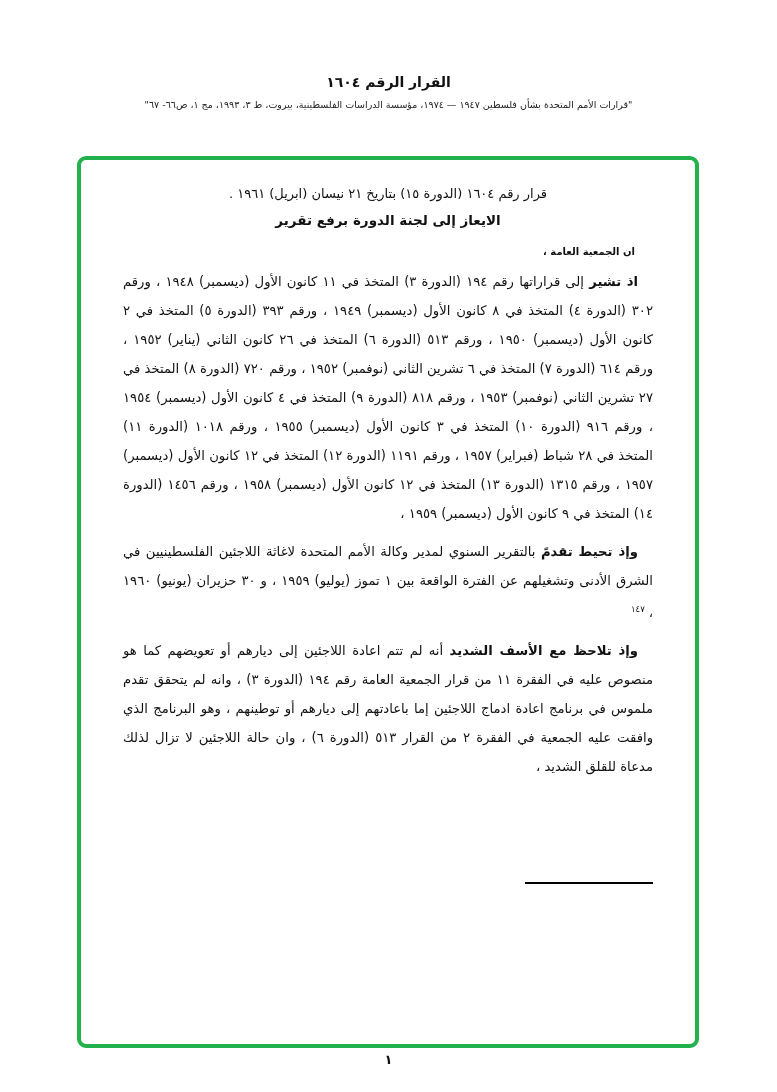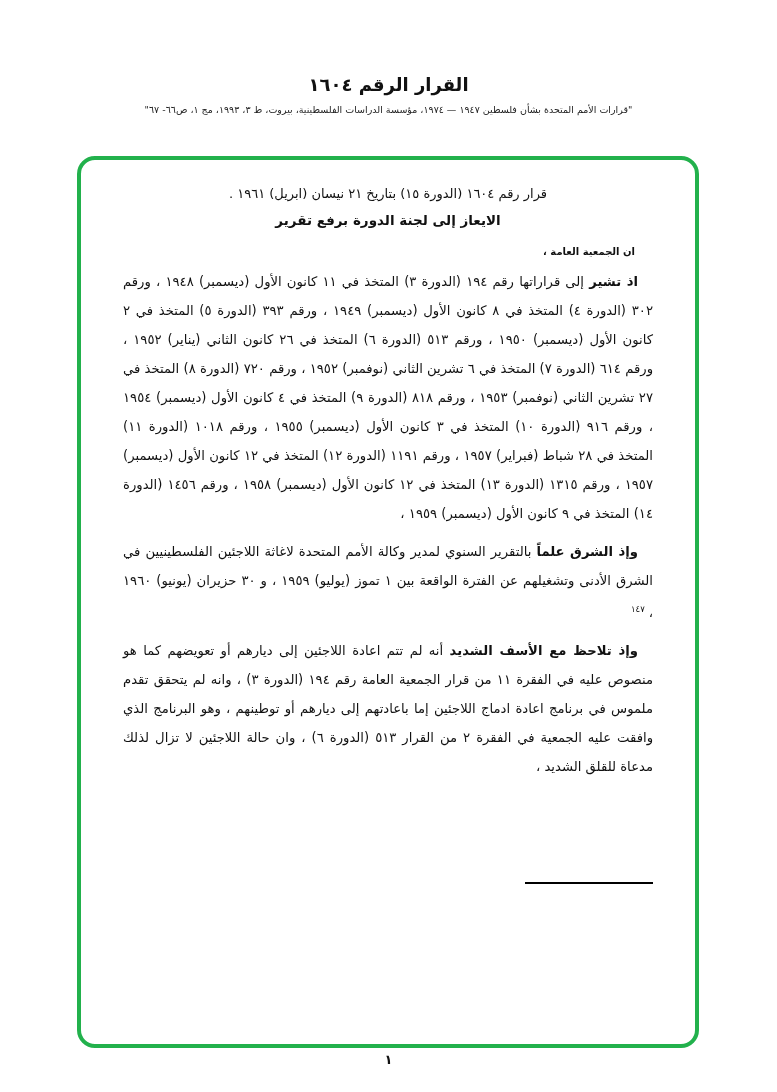--- a/index.html
+++ b/index.html
@@ -1,25 +1,25 @@
 <!DOCTYPE html>
 <html lang="ar"><head>
 <meta charset="utf-8">
 <style>
   * { margin:0; padding:0; box-sizing:border-box; }
   html,body { background:#e8e8e8; }
   body { width:777px; height:1092px; margin:0 auto; font-family:"DejaVu Sans", sans-serif; color:#111; position:relative; }
   .page { position:absolute; left:0; top:0; width:777px; height:1092px; background:#ffffff; overflow:hidden; }
 
   .header { position:absolute; top:74px; left:0; width:777px; text-align:center; direction:rtl; }
-  .title { font-size:18px; font-weight:bold; letter-spacing:.3px; }
+  .title { font-size:14px; font-weight:bold; letter-spacing:.3px; }
   .citation { margin-top:9px; font-size:9.5px; white-space:nowrap; color:#222; }
 
   .frame { position:absolute; left:77px; top:156px; width:622px; height:892px;
-           border:4px solid #22b14c; border-radius:18px; background:#fff; }
+           border:4px solid #22b14c; border-radius:9px; background:#fff; }
   .content { padding:26px 42px 0 42px; direction:rtl; }
 
   .res-line { text-align:center; font-size:13px; margin-bottom:8px; }
   .subject  { text-align:center; font-size:13.5px; font-weight:bold; line-height:23px; }
   .opening  { font-weight:bold; font-size:10px; margin:14px 18px 10px 0; }
 
   .para { font-size:13.2px; line-height:29px; text-align:justify; text-indent:15px; margin-bottom:9px; }
   .lead { font-weight:bold; }
   .fn-ref { font-size:8.5px; vertical-align:super; margin-right:4px; }
 
@@ -44,21 +44,21 @@
   <div class="frame" style="border-color: rgb(34, 177, 76);">
     <div class="content">
 
       <div class="res-line">قرار رقم ١٦٠٤ (الدورة ١٥) بتاريخ ٢١ نيسان (ابريل) ١٩٦١ .</div>
       <div class="subject">الايعاز إلى لجنة الدورة برفع تقرير</div>
 
       <div class="opening">ان الجمعية العامة ،</div>
 
       <p class="para"><span class="lead">اذ تشير</span><span> إلى قراراتها رقم ١٩٤ (الدورة ٣) المتخذ في ١١ كانون الأول (ديسمبر) ١٩٤٨ ، ورقم ٣٠٢ (الدورة ٤) المتخذ في ٨ كانون الأول (ديسمبر) ١٩٤٩ ، ورقم ٣٩٣ (الدورة ٥) المتخذ في ٢ كانون الأول (ديسمبر) ١٩٥٠ ، ورقم ٥١٣ (الدورة ٦) المتخذ في ٢٦ كانون الثاني (يناير) ١٩٥٢ ، ورقم ٦١٤ (الدورة ٧) المتخذ في ٦ تشرين الثاني (نوفمبر) ١٩٥٢ ، ورقم ٧٢٠ (الدورة ٨) المتخذ في ٢٧ تشرين الثاني (نوفمبر) ١٩٥٣ ، ورقم ٨١٨ (الدورة ٩) المتخذ في ٤ كانون الأول (ديسمبر) ١٩٥٤ ، ورقم ٩١٦ (الدورة ١٠) المتخذ في ٣ كانون الأول (ديسمبر) ١٩٥٥ ، ورقم ١٠١٨ (الدورة ١١) المتخذ في ٢٨ شباط (فبراير) ١٩٥٧ ، ورقم ١١٩١ (الدورة ١٢) المتخذ في ١٢ كانون الأول (ديسمبر) ١٩٥٧ ، ورقم ١٣١٥ (الدورة ١٣) المتخذ في ١٢ كانون الأول (ديسمبر) ١٩٥٨ ، ورقم ١٤٥٦ (الدورة ١٤) المتخذ في ٩ كانون الأول (ديسمبر) ١٩٥٩ ،</span></p>
 
-      <p class="para"><span class="lead">وإذ الشرق علماً</span><span> بالتقرير السنوي لمدير وكالة الأمم المتحدة لاغاثة اللاجئين الفلسطينيين في الشرق الأدنى وتشغيلهم عن الفترة الواقعة بين ١ تموز (يوليو) ١٩٥٩ ، و ٣٠ حزيران (يونيو) ١٩٦٠ ،</span><sup class="fn-ref">١٤٧</sup></p>
+      <p class="para"><span class="lead">وإذ تحيط تقدمً</span><span> بالتقرير السنوي لمدير وكالة الأمم المتحدة لاغاثة اللاجئين الفلسطينيين في الشرق الأدنى وتشغيلهم عن الفترة الواقعة بين ١ تموز (يوليو) ١٩٥٩ ، و ٣٠ حزيران (يونيو) ١٩٦٠ ،</span><sup class="fn-ref">١٤٧</sup></p>
 
       <p class="para"><span class="lead">وإذ تلاحظ مع الأسف الشديد</span><span> أنه لم تتم اعادة اللاجئين إلى ديارهم أو تعويضهم كما هو منصوص عليه في الفقرة ١١ من قرار الجمعية العامة رقم ١٩٤ (الدورة ٣) ، وانه لم يتحقق تقدم ملموس في برنامج اعادة ادماج اللاجئين إما باعادتهم إلى ديارهم أو توطينهم ، وهو البرنامج الذي وافقت عليه الجمعية في الفقرة ٢ من القرار ٥١٣ (الدورة ٦) ، وان حالة اللاجئين لا تزال لذلك مدعاة للقلق الشديد ،</span></p>
 
     </div>
 
     <div class="footnote-area">
       <div class="fn-rule"></div>
     </div>
   </div>
 

